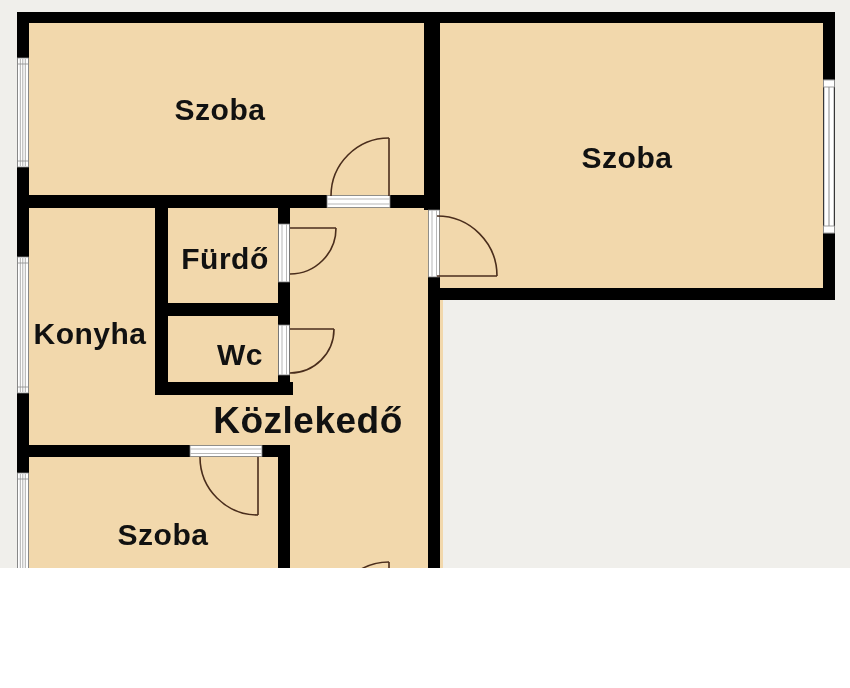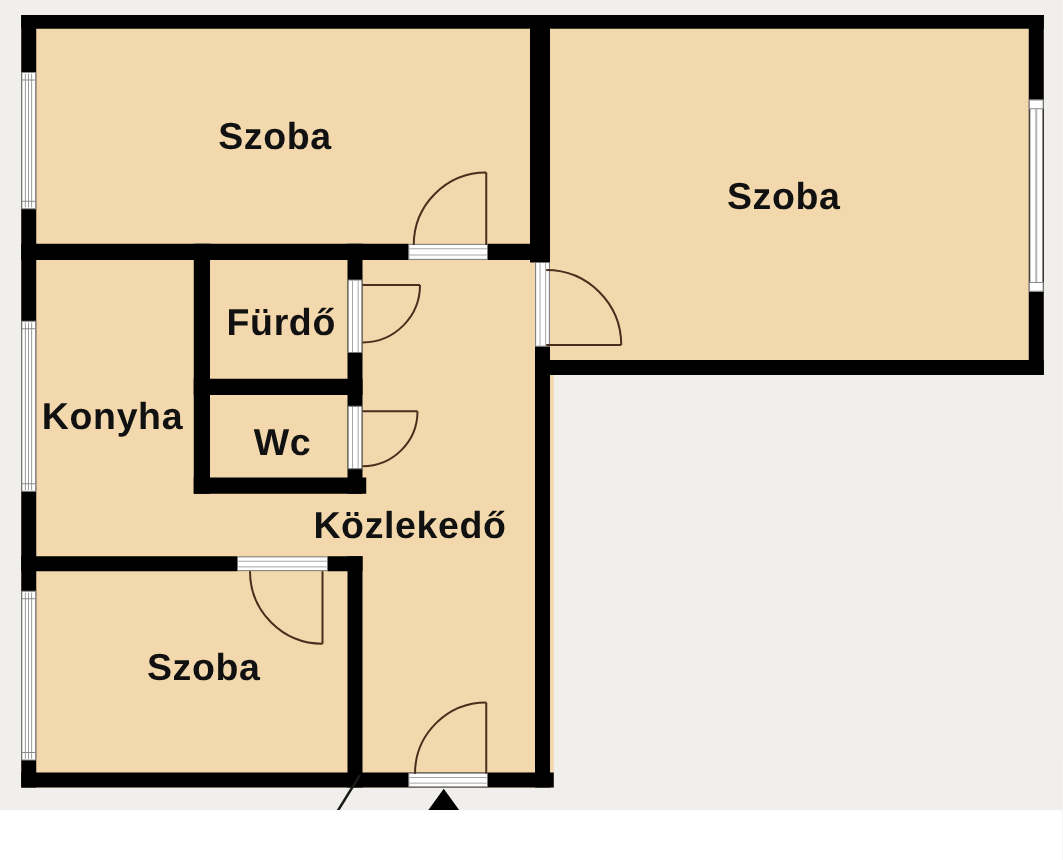--- a/index.html
+++ b/index.html
@@ -1,33 +1,33 @@
 <!DOCTYPE html>
 <html><head>
 <meta charset="utf-8">
 <style>
   html,body{margin:0;padding:0;}
   .stage{
     position:relative;
-    width:850px;height:648px;
+    width:850px;height:568px;
     background:#f0efeb;
     overflow:hidden;
     font-family:"Liberation Sans",sans-serif;
   }
   .plan-svg{position:absolute;left:0;top:0;}
   .room-label{
     position:absolute;
     transform:translate(-50%,-50%);
     font-weight:bold;
     font-size:30px;
     color:#111;
     white-space:nowrap;
     letter-spacing:0.5px;
   }
-  .room-label.small{font-size:30px;margin-left:20px;}
+  .room-label.small{font-size:37px;}
   .watermark{
     position:absolute;
     left:8px;top:647px;
     width:205px;height:31px;
     background:#e4e3df;
     border-radius:4px;
     box-shadow:2px 2px 0 #bcbbb7;
     display:flex;
     align-items:center;
     gap:5px;
@@ -171,18 +171,18 @@
 
     <line x1="288" y1="620" x2="270" y2="649" stroke="#1a1a1a" stroke-width="2"></line>
 
     <polygon points="355,631 376,660 364,660 364,687 346,687 346,660 334,660" fill="#000000"></polygon>
   </svg>
 
   <div class="room-label" style="left:220px;top:110px;">Szoba</div>
   <div class="room-label" style="left:627px;top:158px;">Szoba</div>
   <div class="room-label" style="left:90px;top:334px;">Konyha</div>
   <div class="room-label" style="left:225px;top:259px;">Fürdő</div>
-  <div class="room-label" style="left:226px;top:355px;">Wc</div>
+  <div class="room-label" style="left:240px;top:355px;">Wc</div>
   <div class="room-label small" style="left:308px;top:421px;">Közlekedő</div>
   <div class="room-label" style="left:163px;top:535px;">Szoba</div>
 
 
 </div>
 
 </body></html>

